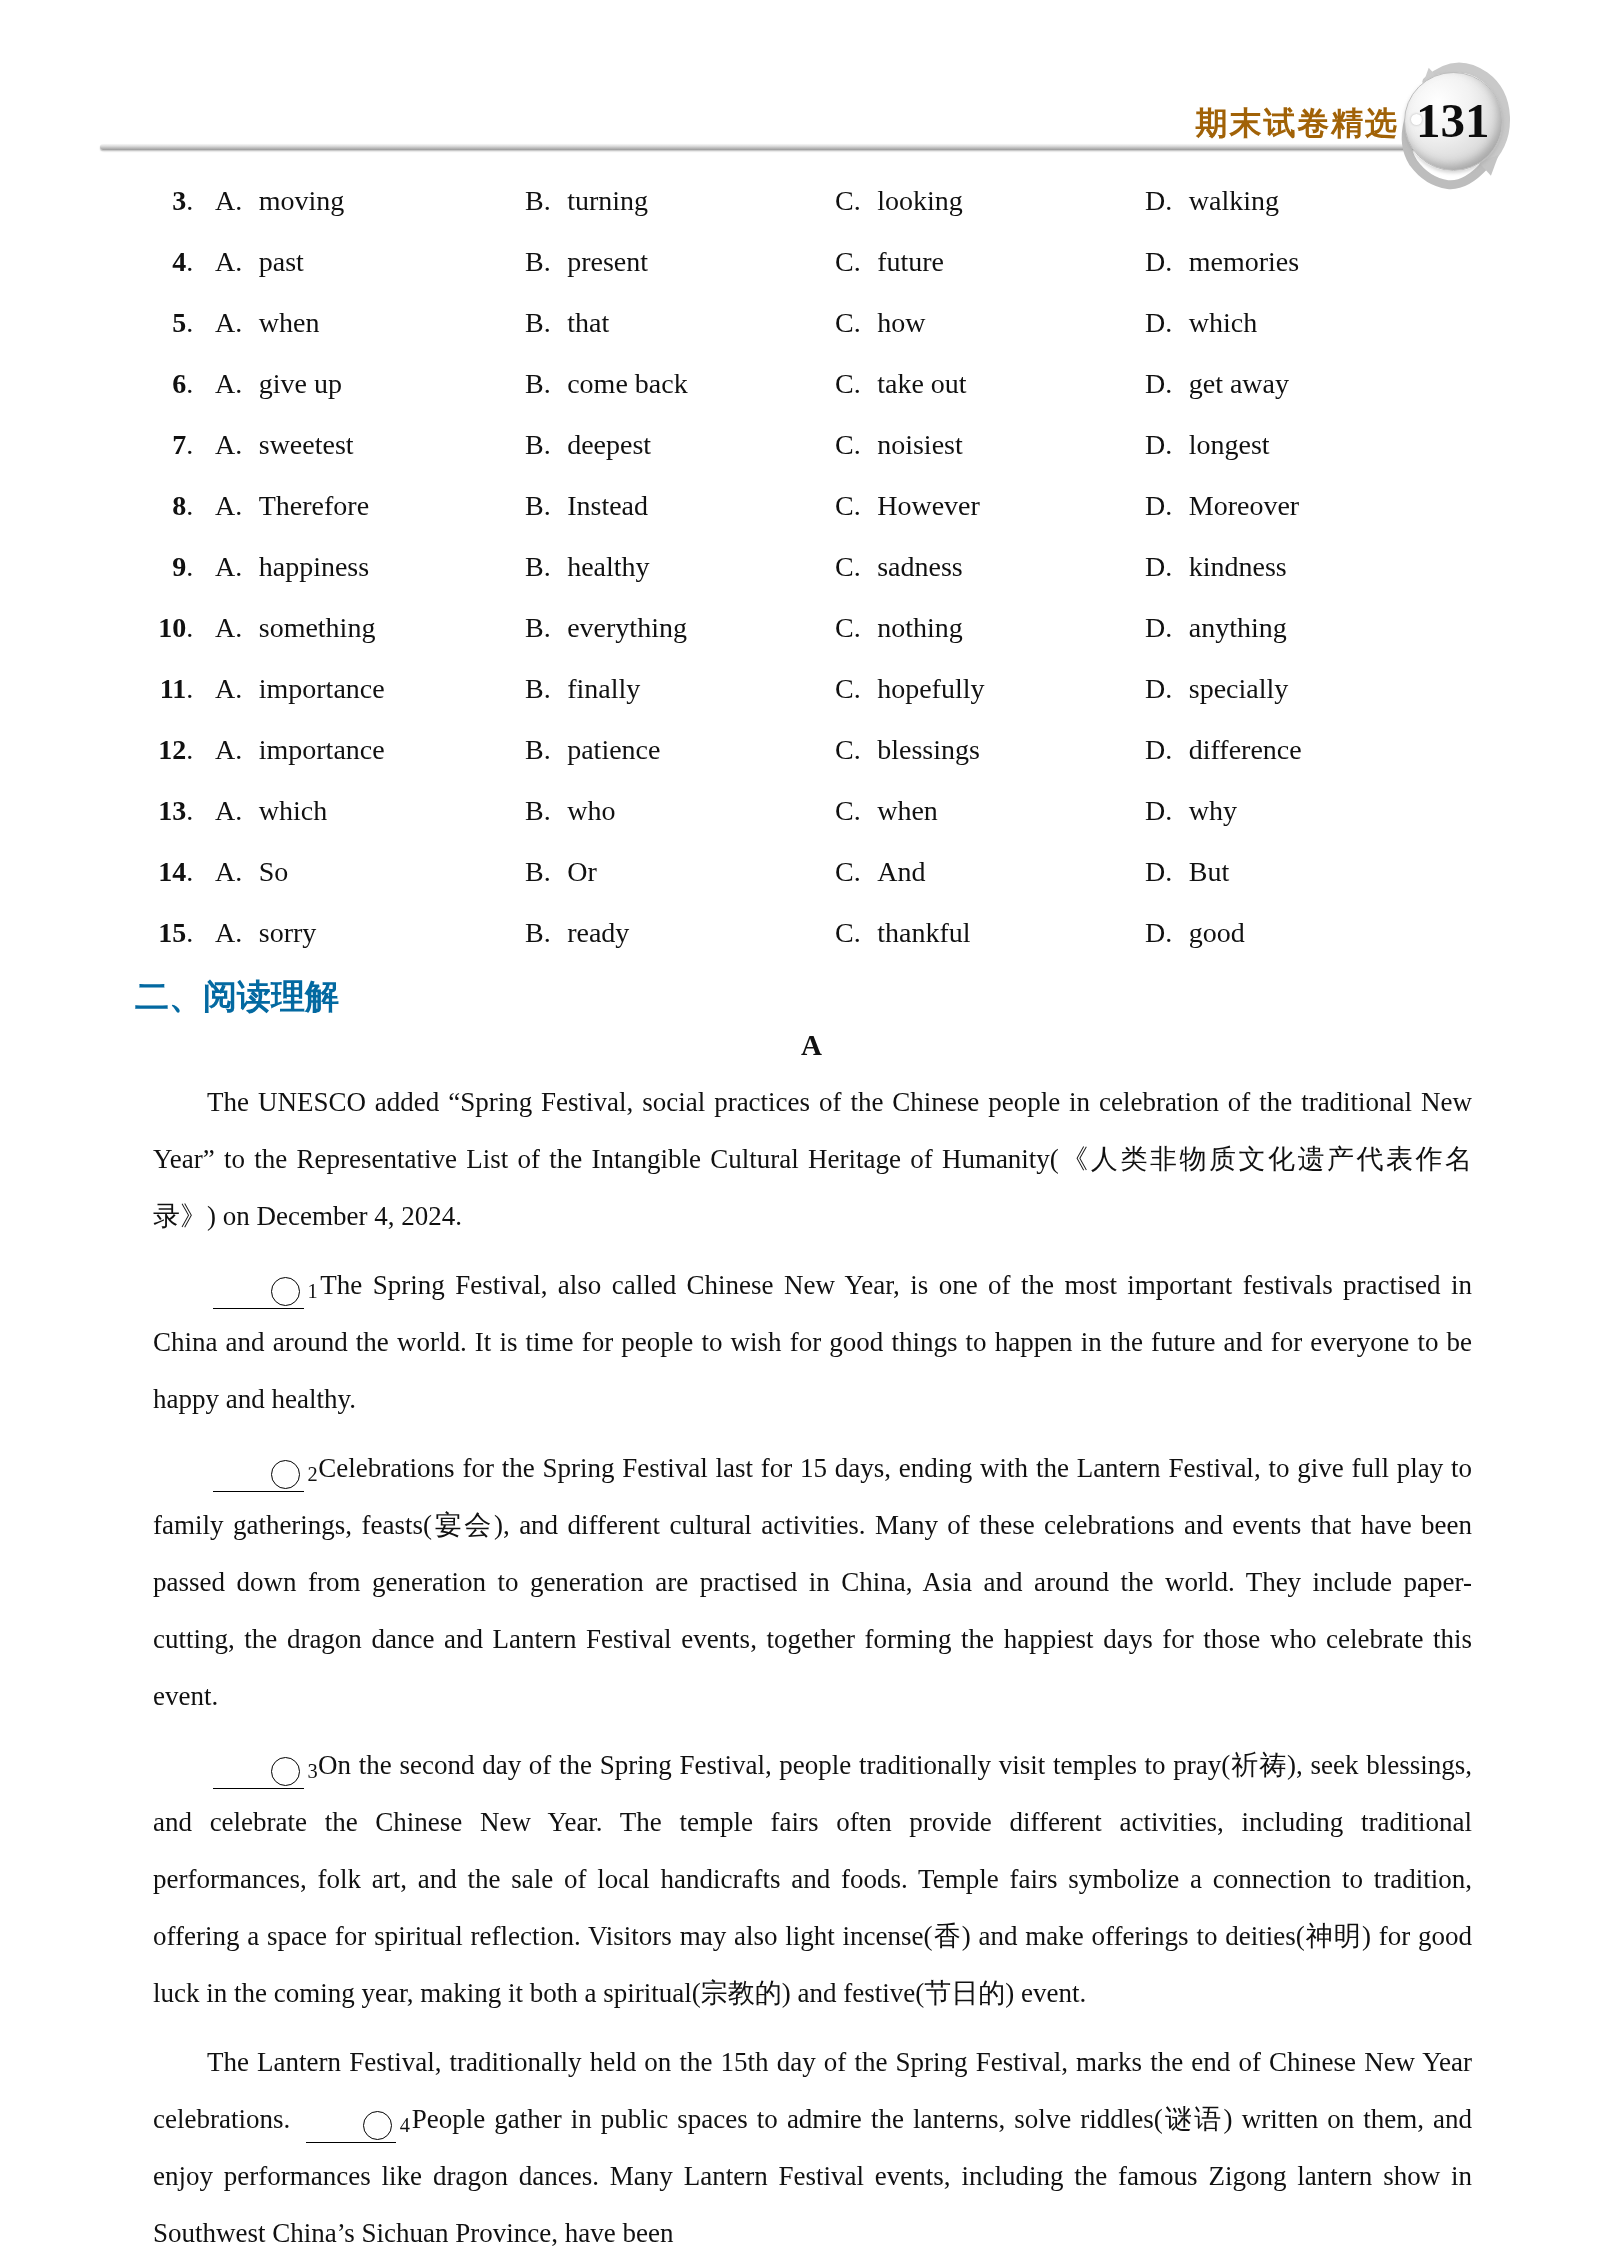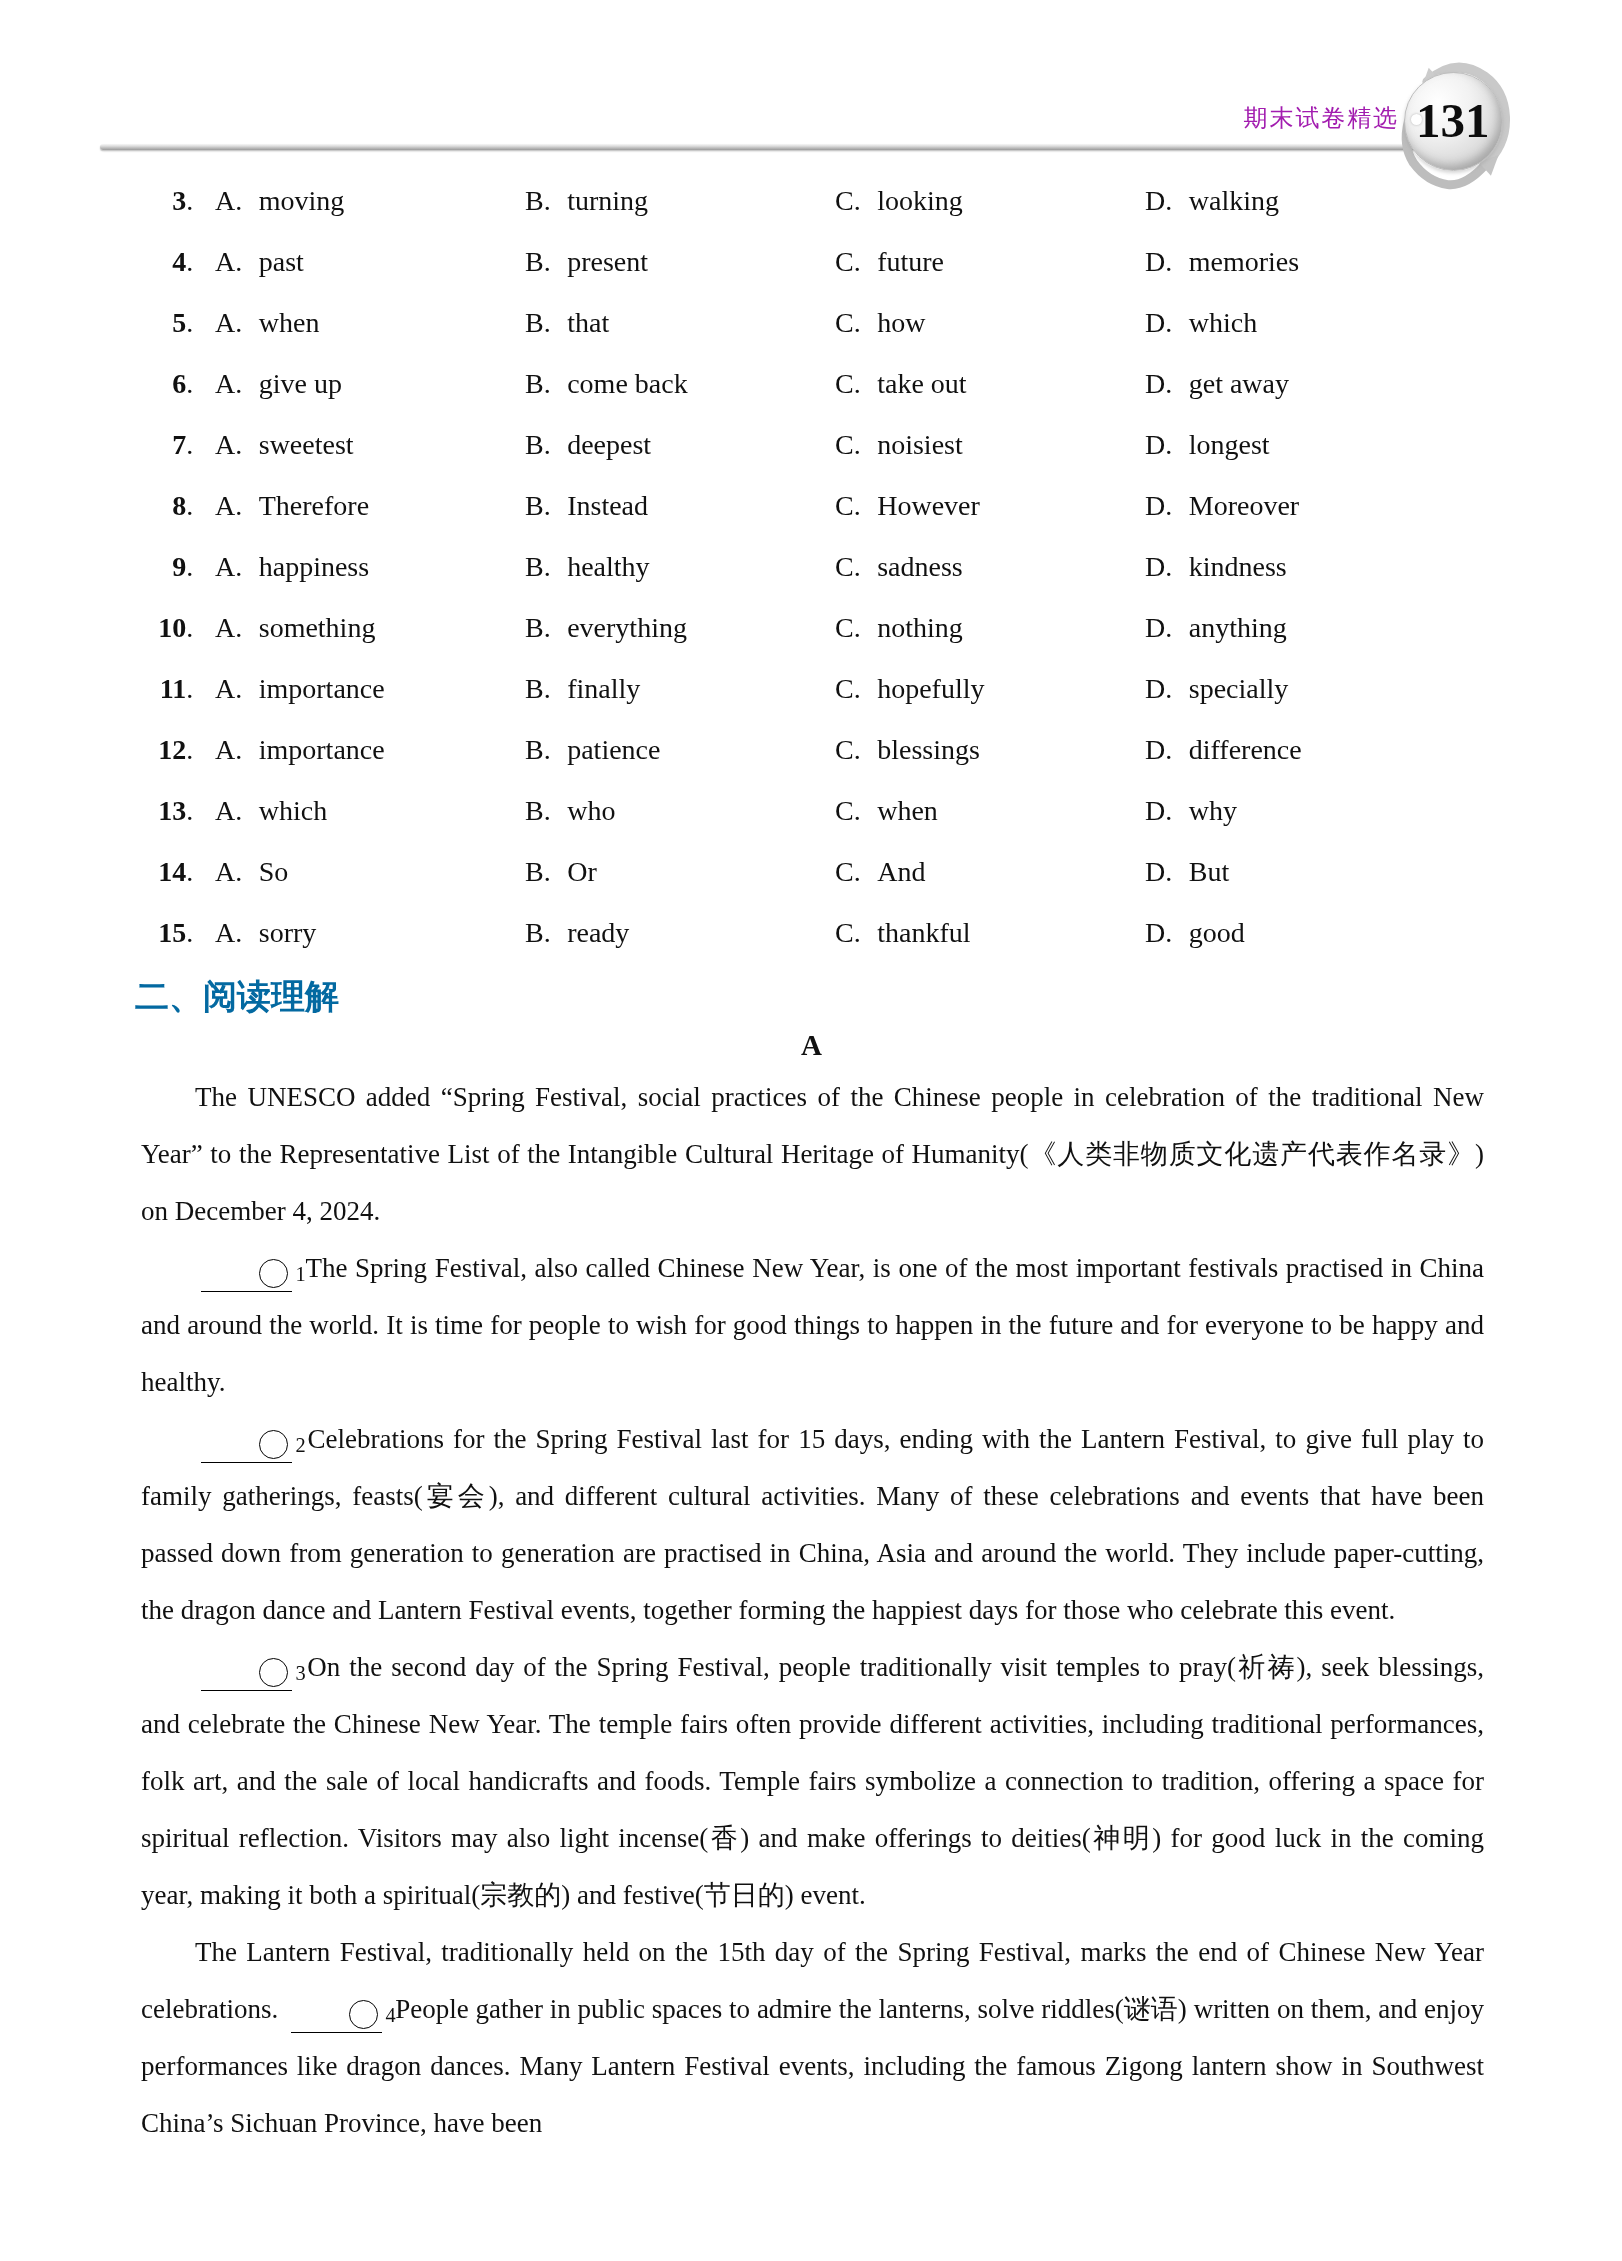--- a/index.html
+++ b/index.html
@@ -15,21 +15,21 @@
   .header{position:absolute;top:0;left:0;right:0;height:167px;}
   .header-rule{
     position:absolute;top:144px;left:100px;right:151px;height:6.4px;
     background:linear-gradient(to bottom,#f7f7f7 0%,#dcdcdc 35%,#9a9a9a 100%);
     border-radius:3.8px;
     box-shadow:0 1.3px 1.3px rgba(120,120,120,.45);
   }
   .header-title{
     position:absolute;top:102px;right:224px;
     font-family:"Liberation Sans","DejaVu Sans",sans-serif;
-    font-weight:normal;font-size:24px;letter-spacing:1.9px;color:#a21caf;
+    font-weight:bold;font-size:32px;letter-spacing:1.9px;color:#a16207;
     white-space:nowrap;
   }
   .badge{position:absolute;top:50px;right:100px;width:134px;height:146px;}
   .badge .swirl{position:absolute;left:0;top:0;}
   .badge .sphere{
     position:absolute;left:15.3px;top:21.6px;width:97px;height:97px;border-radius:50%;
     background:radial-gradient(circle at 34% 30%,#ffffff 0%,#f2f2f2 35%,#d9d9d9 70%,#b5b5b5 100%);
     border:1.3px solid #bdbdbd;
     box-shadow:inset -3.8px -5.1px 9px rgba(130,130,130,.5), 0 1.9px 3.8px rgba(150,150,150,.4);
   }
@@ -64,21 +64,21 @@
   }
   .passage-label{
     margin-top:9px;text-align:center;
     font-weight:bold;font-size:29px;
   }
   .passage{
     margin:6.4px 139px 0 141px;
     font-size:27px;line-height:57px;
     text-align:justify;
   }
-  .passage p{margin:0;text-indent:2em;}
+  .passage p{margin:12px;text-indent:2em;}
   .blank{
     display:inline-block;min-width:71px;
     border-bottom:1.9px solid #000;
     text-align:center;line-height:1;
     padding:0 3.8px 2.5px 3.8px;margin:0 6.4px;
     vertical-align:baseline;
   }
   .circ{
     display:inline-flex;align-items:center;justify-content:center;
     width:29px;height:29px;border:1.9px solid #000;border-radius:50%;

